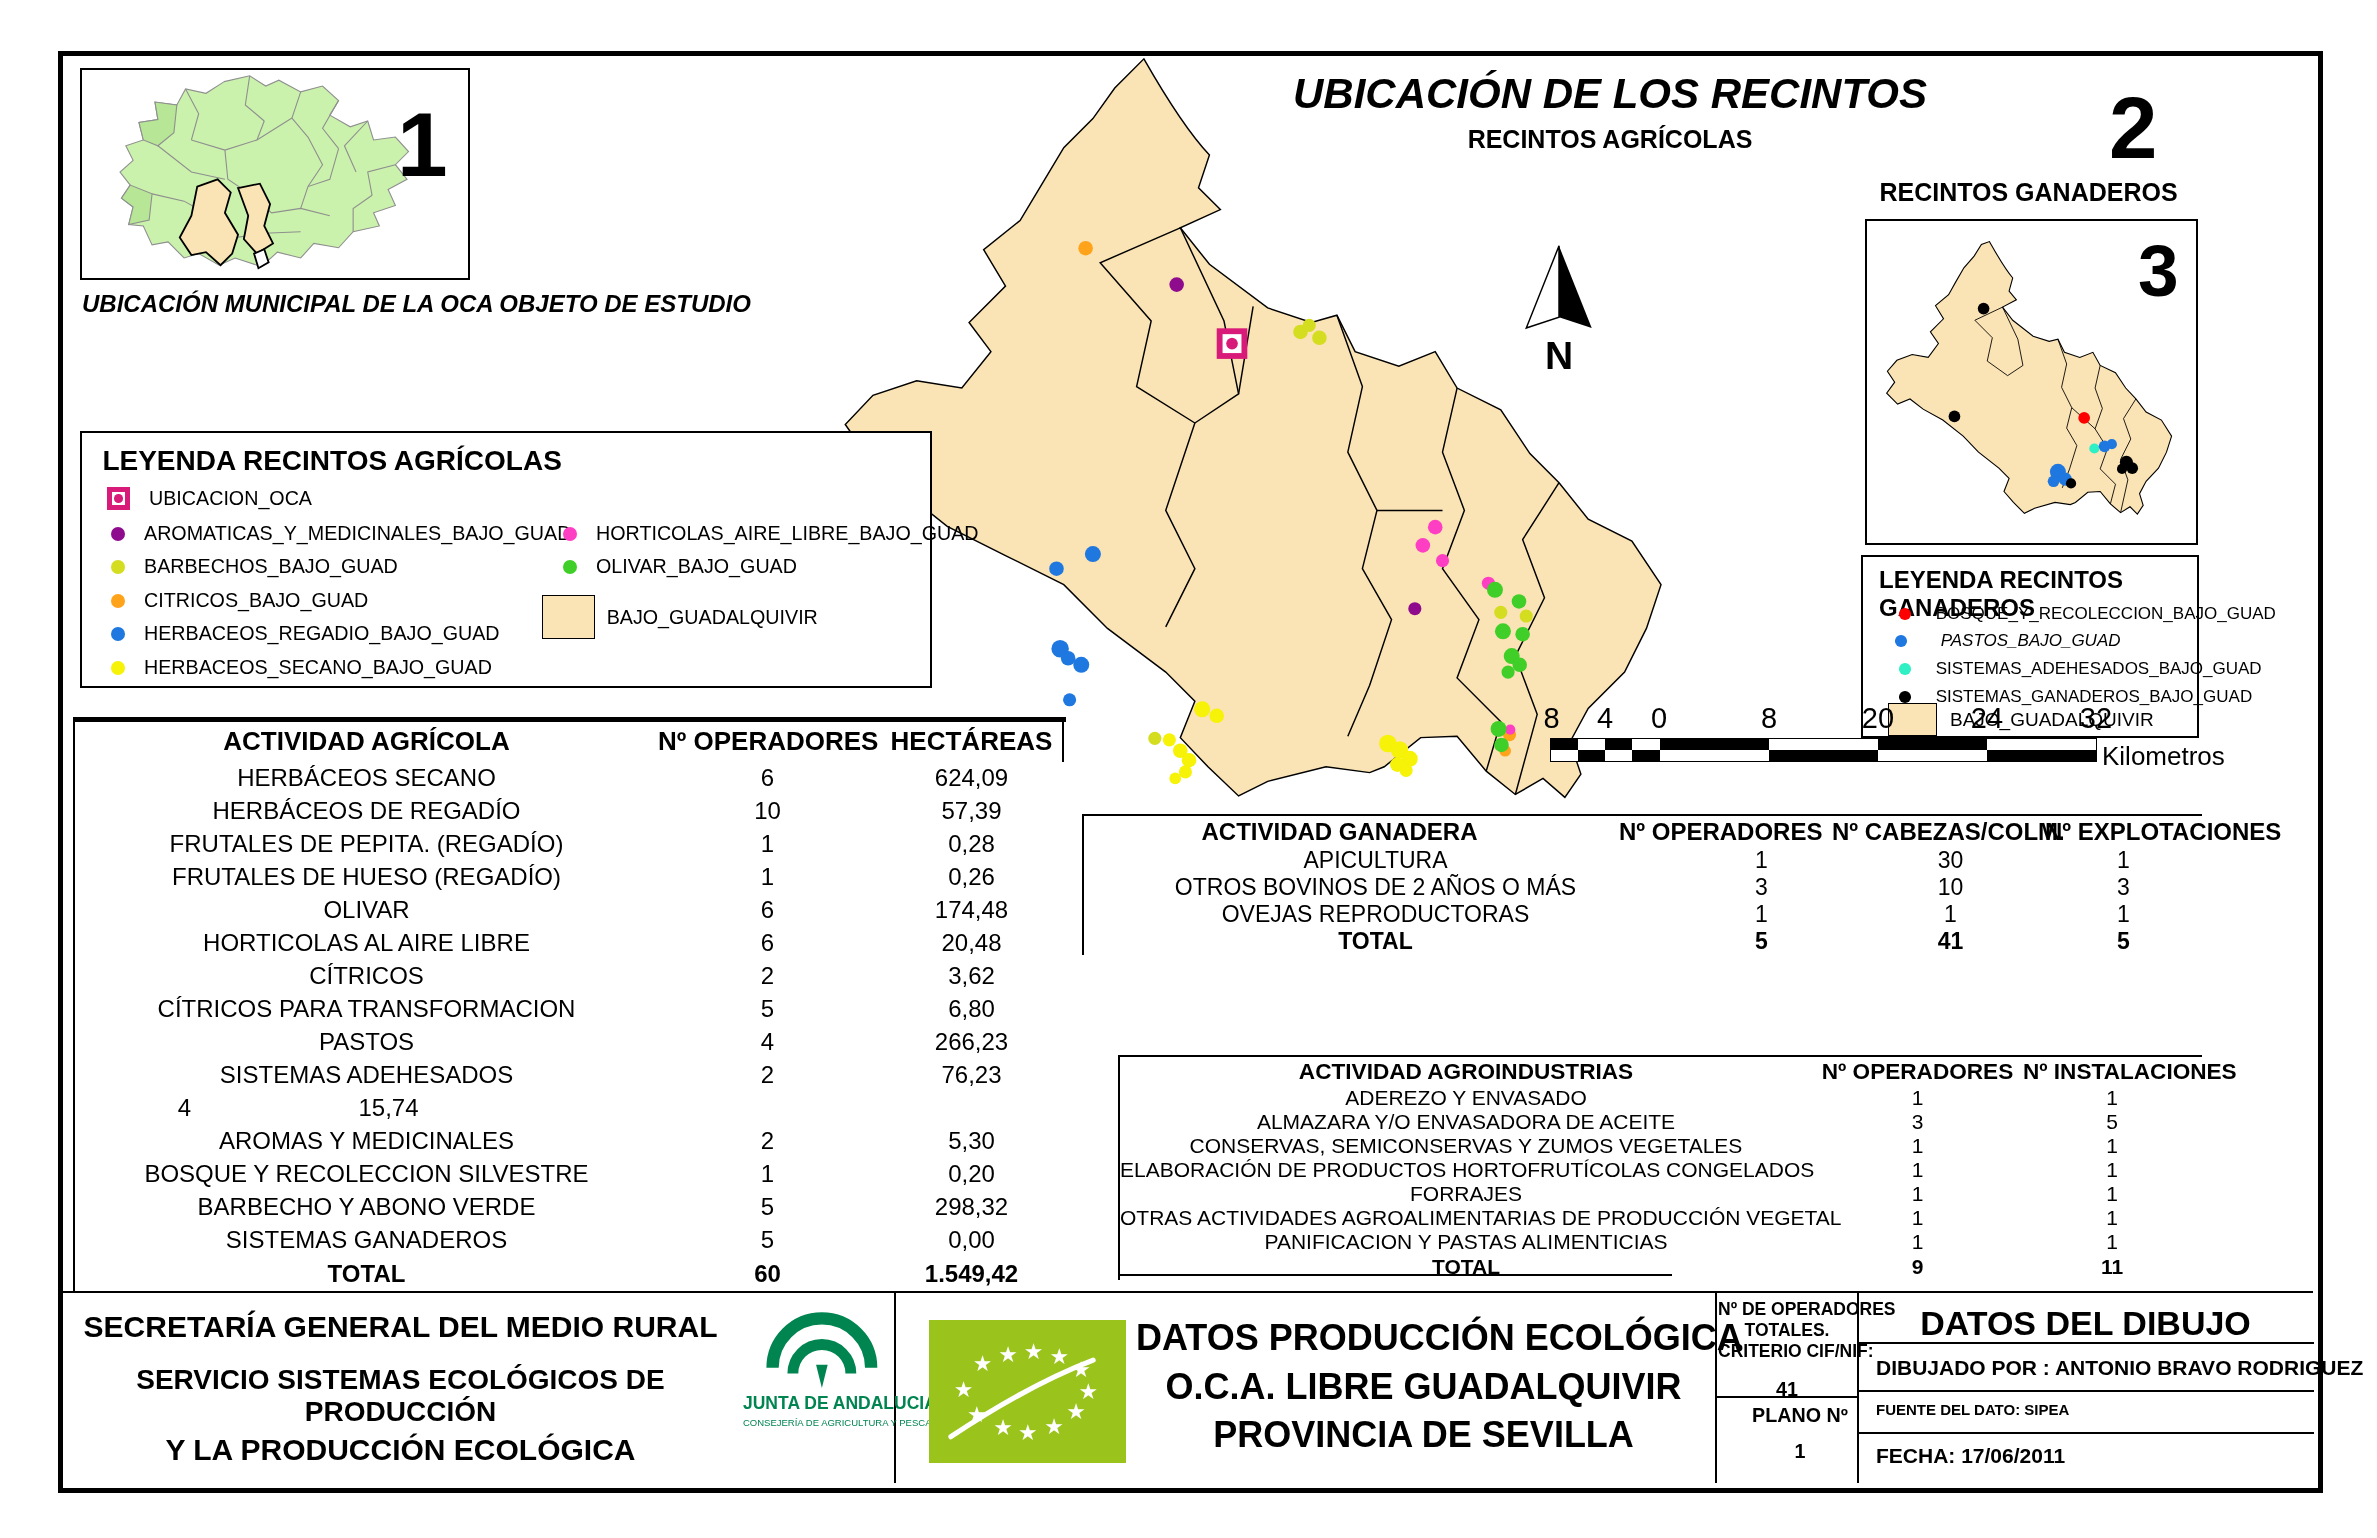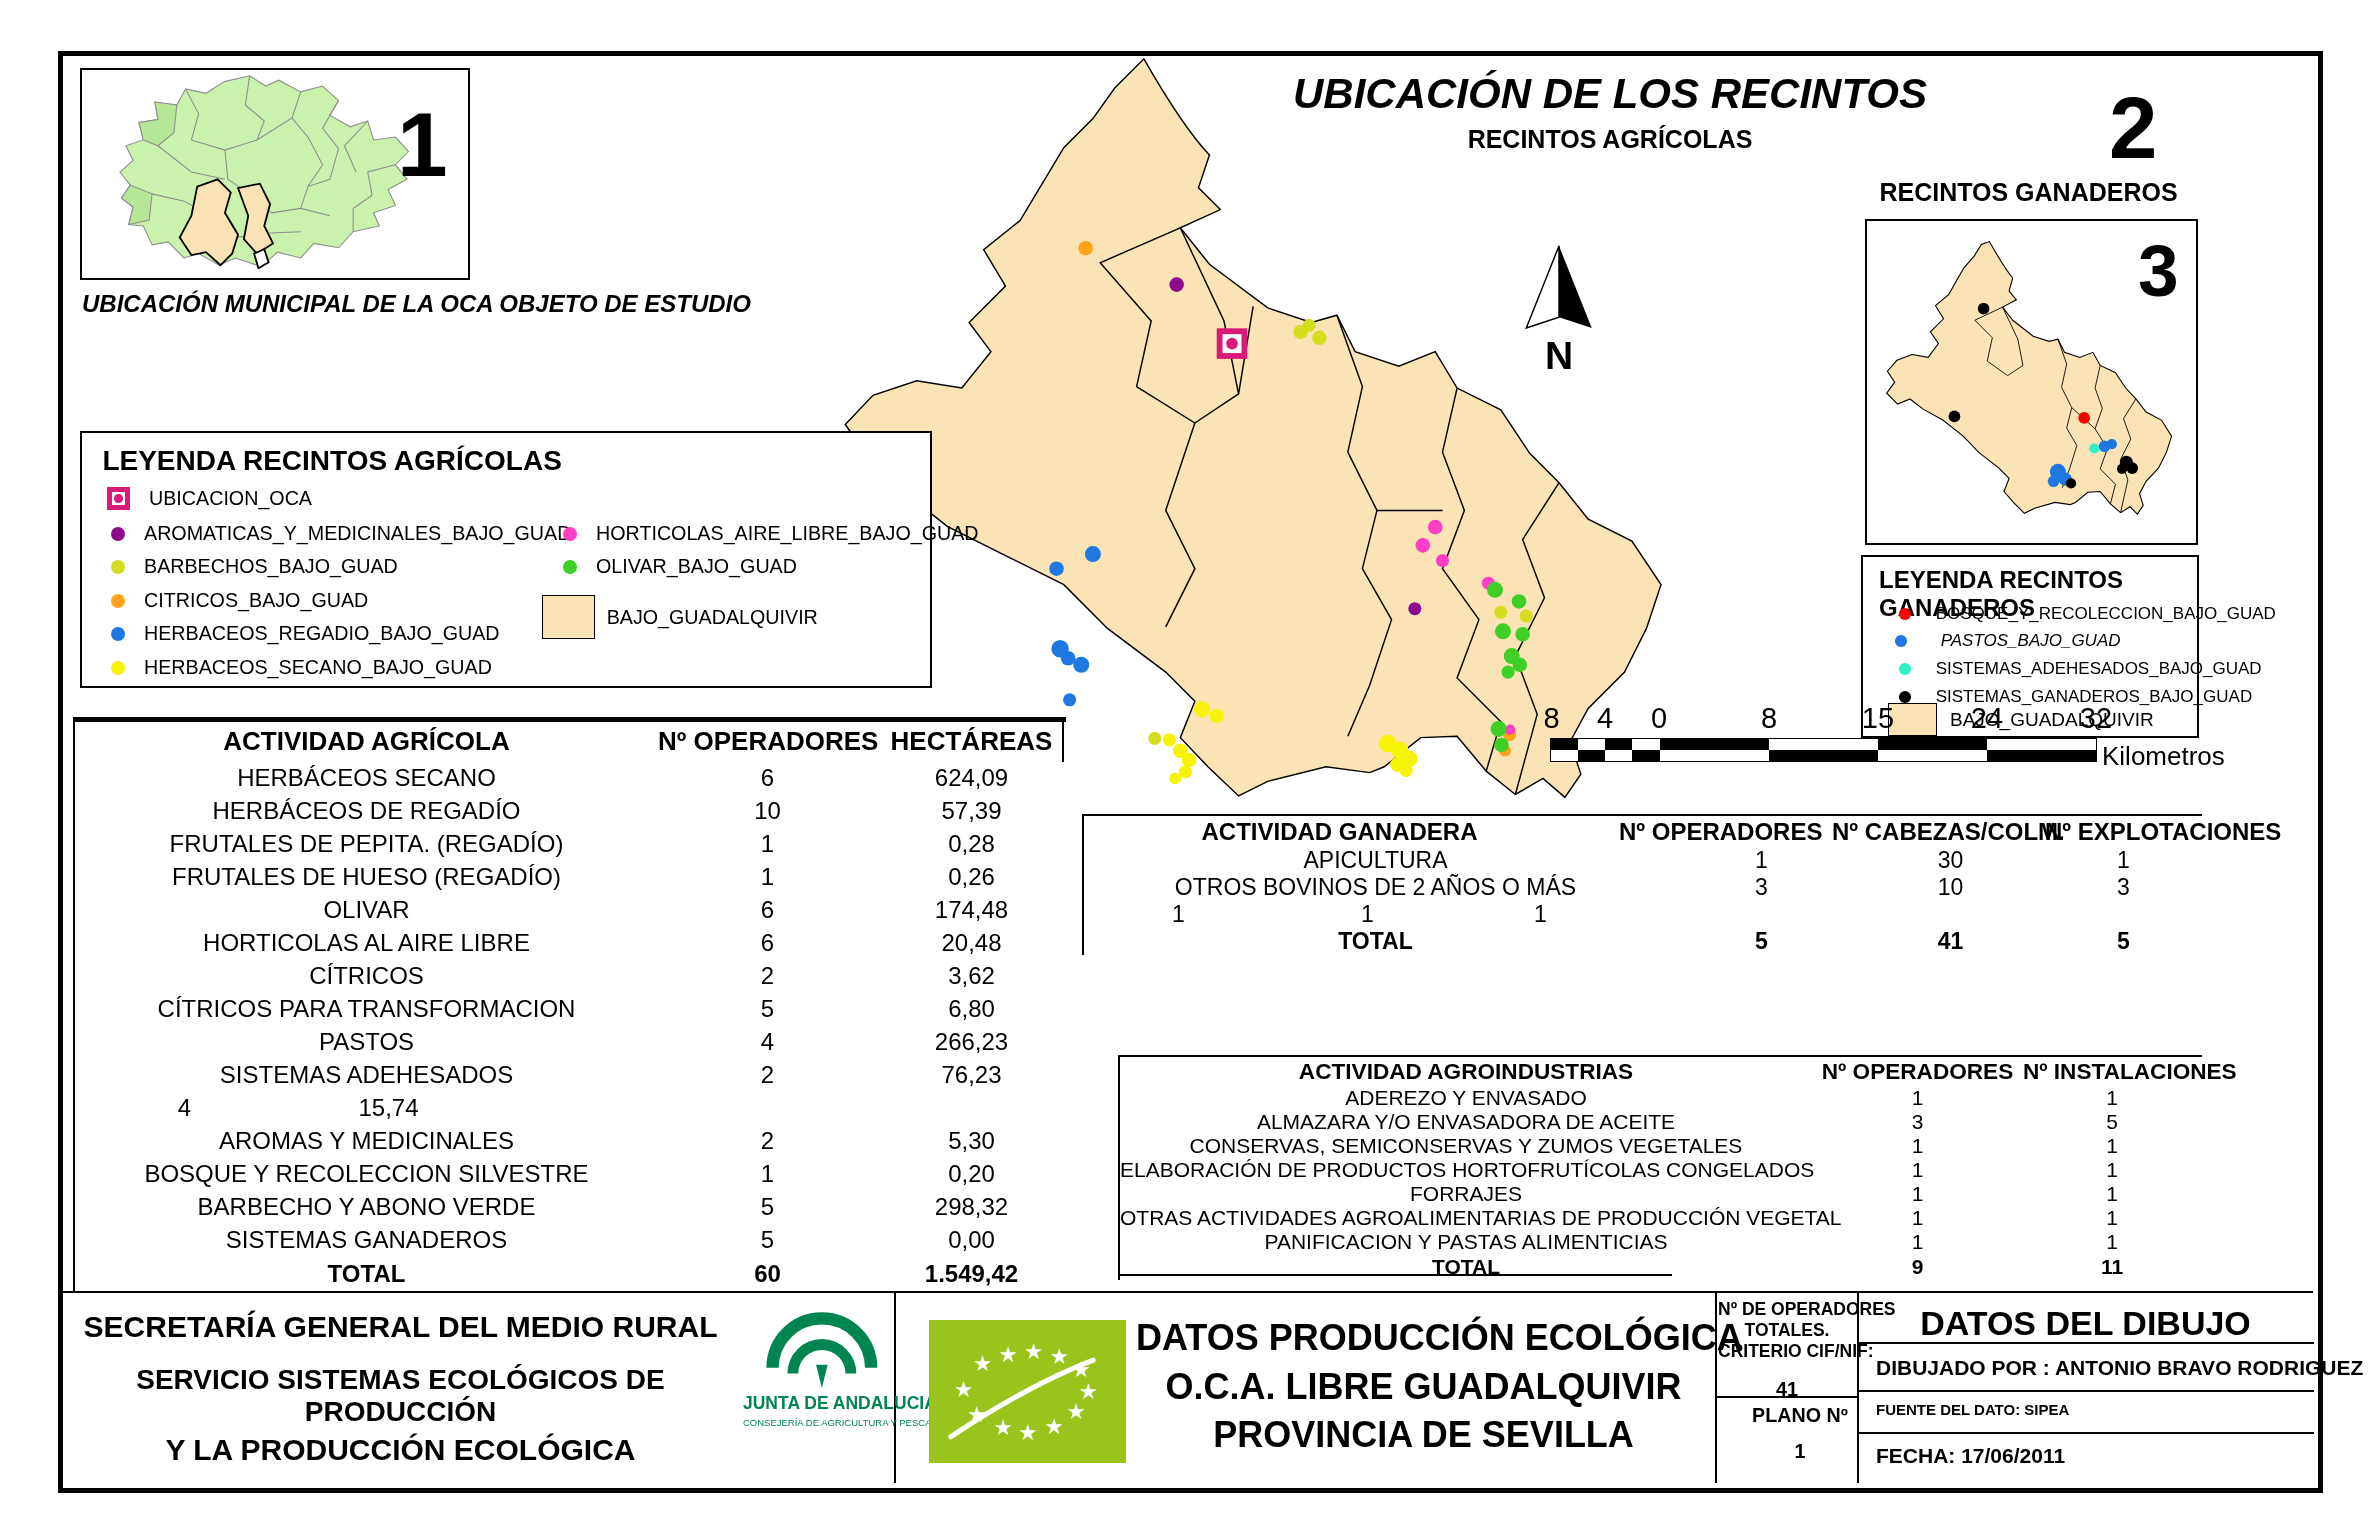--- a/index.html
+++ b/index.html
@@ -289,21 +289,21 @@
       <span class="swatch" style="width:47px;height:31px;"></span>
       <span class="leg-txt-sm" style="font-size:19px;">BAJO_GUADALQUIVIR</span>
     </div>
   </div>
 
   <div class="abs" style="left:1550px;top:702px;">
     <div class="abs sb-lab" style="left:1.5px;top:0;">8</div>
     <div class="abs sb-lab" style="left:55px;top:0;">4</div>
     <div class="abs sb-lab" style="left:109px;top:0;">0</div>
     <div class="abs sb-lab" style="left:219px;top:0;">8</div>
-    <div class="abs sb-lab" style="left:328px;top:0;">15</div>
+    <div class="abs sb-lab" style="left:328px;top:0;">20</div>
     <div class="abs sb-lab" style="left:437px;top:0;">24</div>
     <div class="abs sb-lab" style="left:546px;top:0;">32</div>
     <div class="abs" style="left:0;top:36px;">
       <div class="sb-row first">
         <div class="sb-b" style="width:27px;"></div>
           <div class="sb-w" style="width:27px;"></div>
         <div class="sb-b" style="width:27px;"></div>
           <div class="sb-w" style="width:28px;"></div>
         <div class="sb-b" style="width:109px;"></div>
           <div class="sb-w" style="width:109px;"></div>
@@ -425,20 +425,21 @@
         <div class="td c3">30</div>
         <div class="td c4">1</div>
       </div>
     <div class="tr">
         <div class="td c1">OTROS BOVINOS DE 2 AÑOS O MÁS</div>
         <div class="td c2">3</div>
         <div class="td c3">10</div>
         <div class="td c4">3</div>
       </div>
     <div class="tr">
+        <div class="td c1">OVEJAS REPRODUCTORAS</div>
         <div class="td c2">1</div>
         <div class="td c3">1</div>
         <div class="td c4">1</div>
       </div>
     <div class="tr tot">
         <div class="td c1">TOTAL</div>
         <div class="td c2">5</div>
         <div class="td c3">41</div>
         <div class="td c4">5</div>
       </div>

